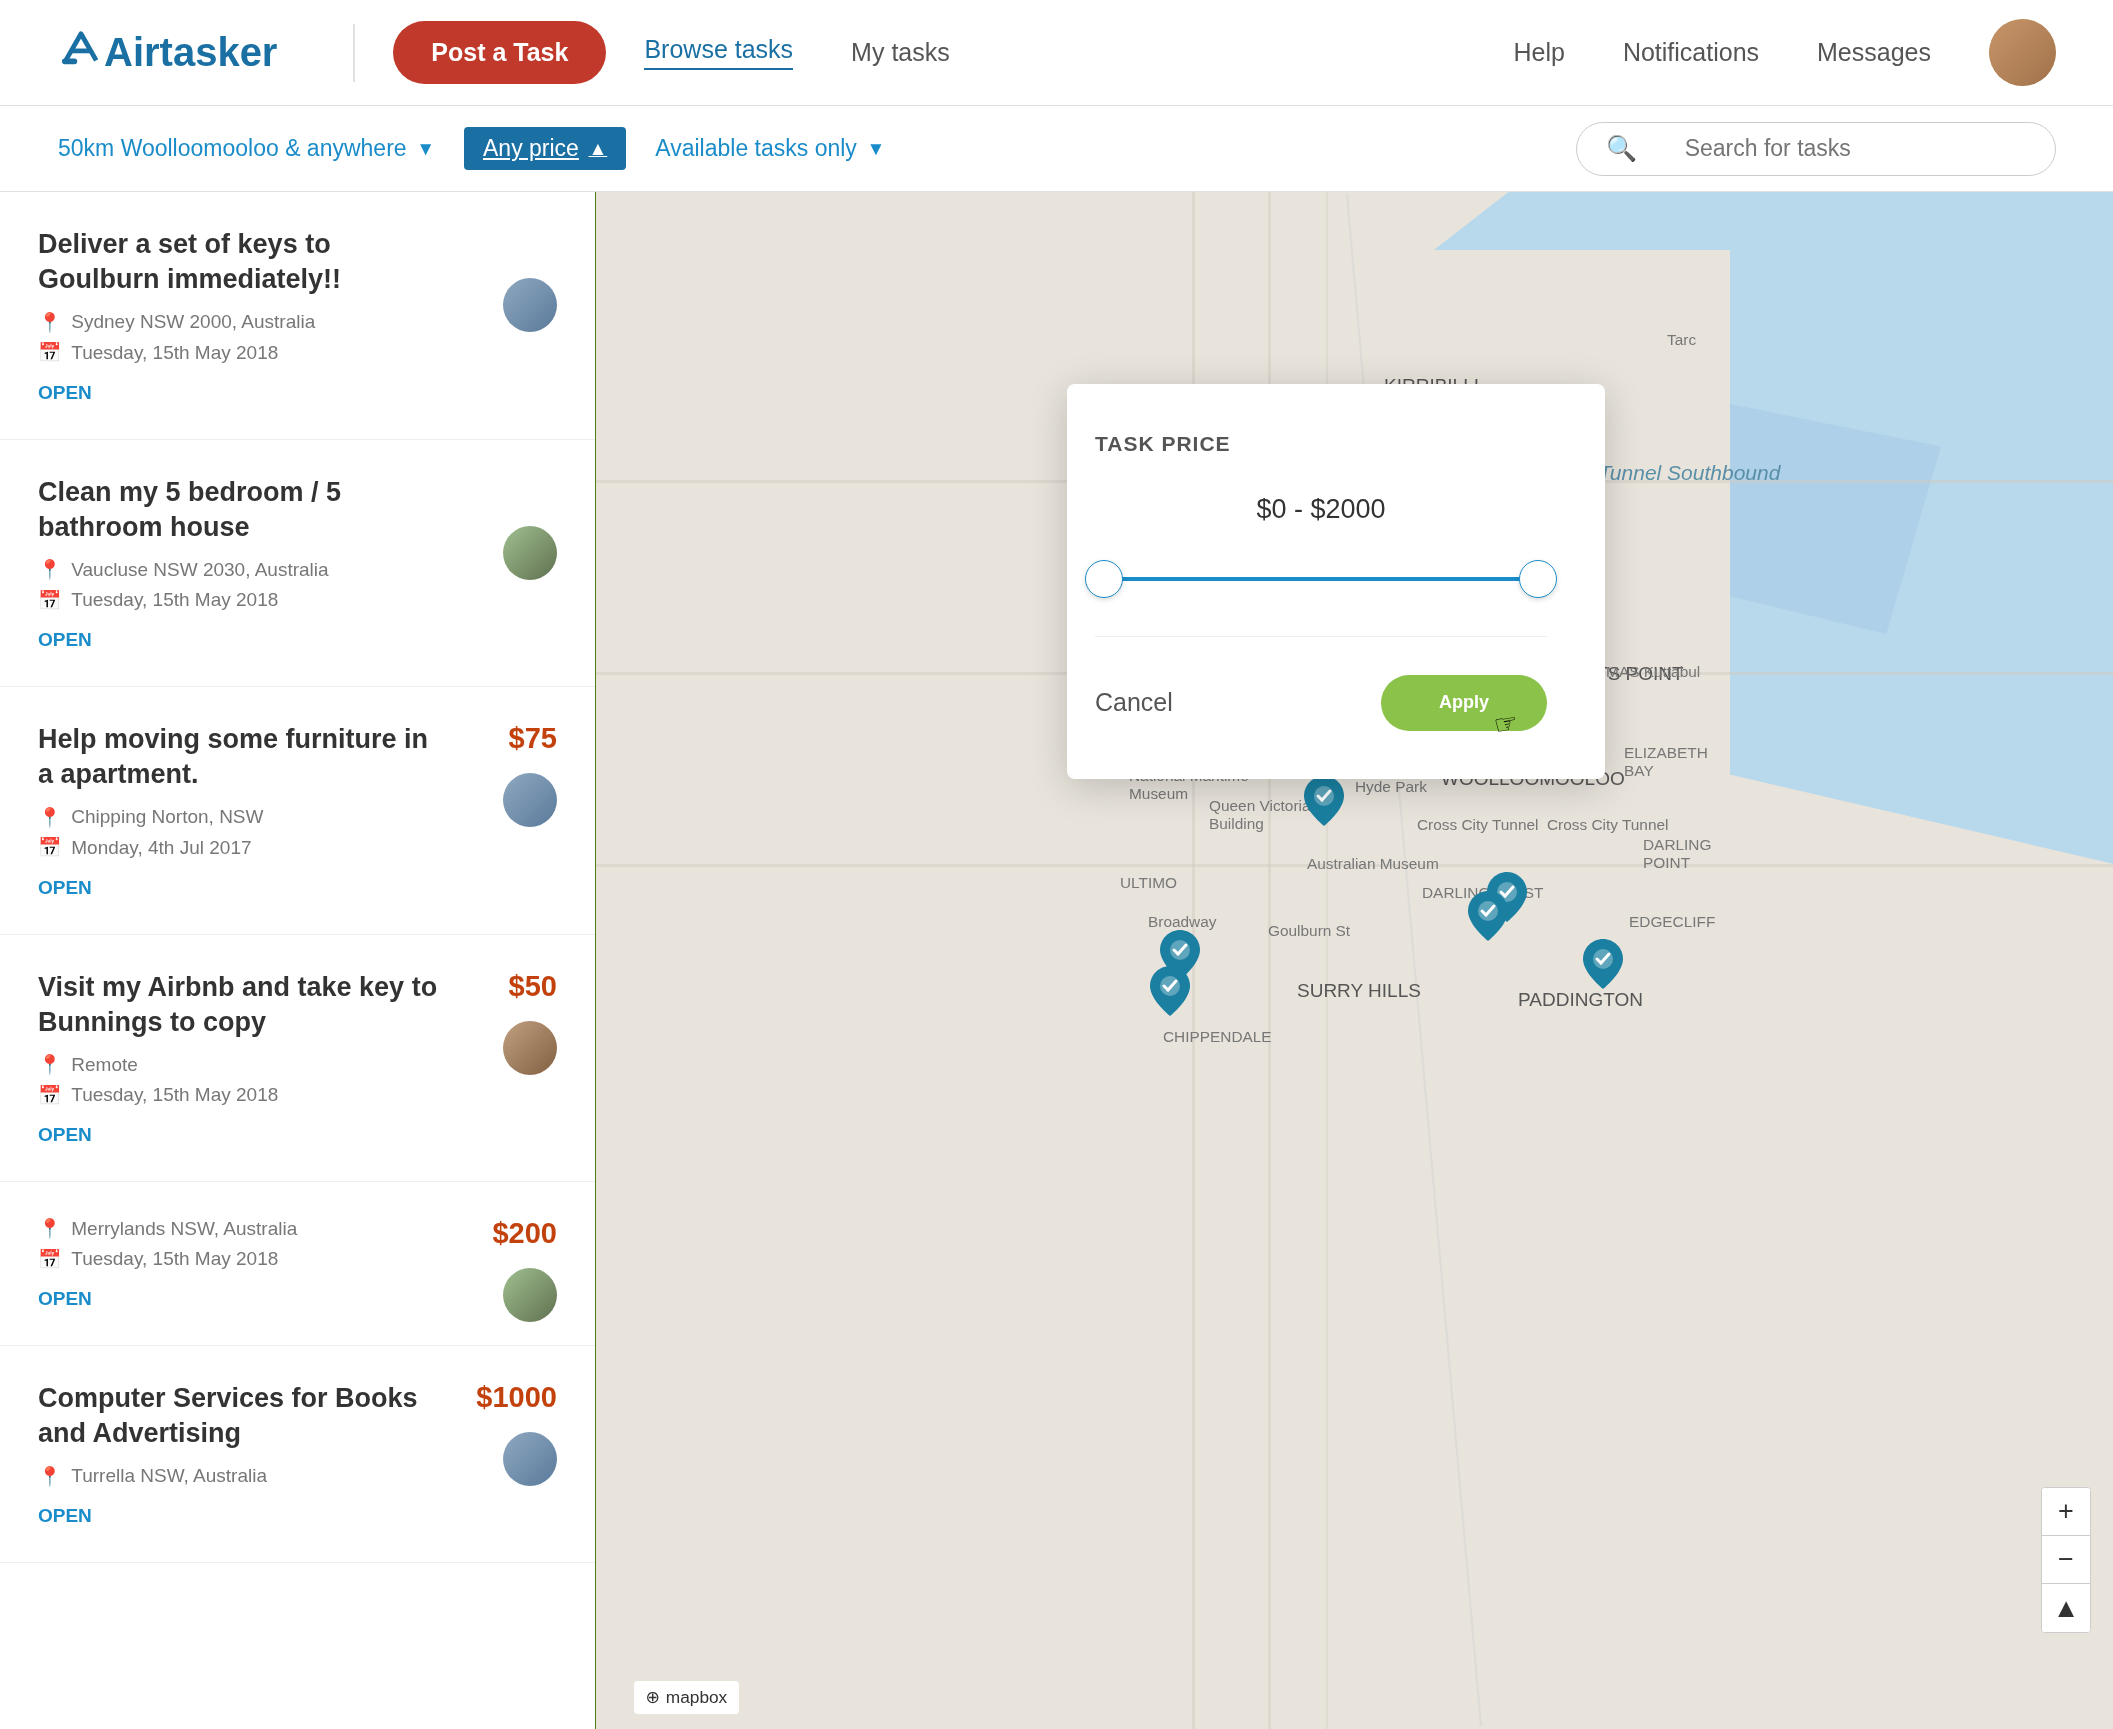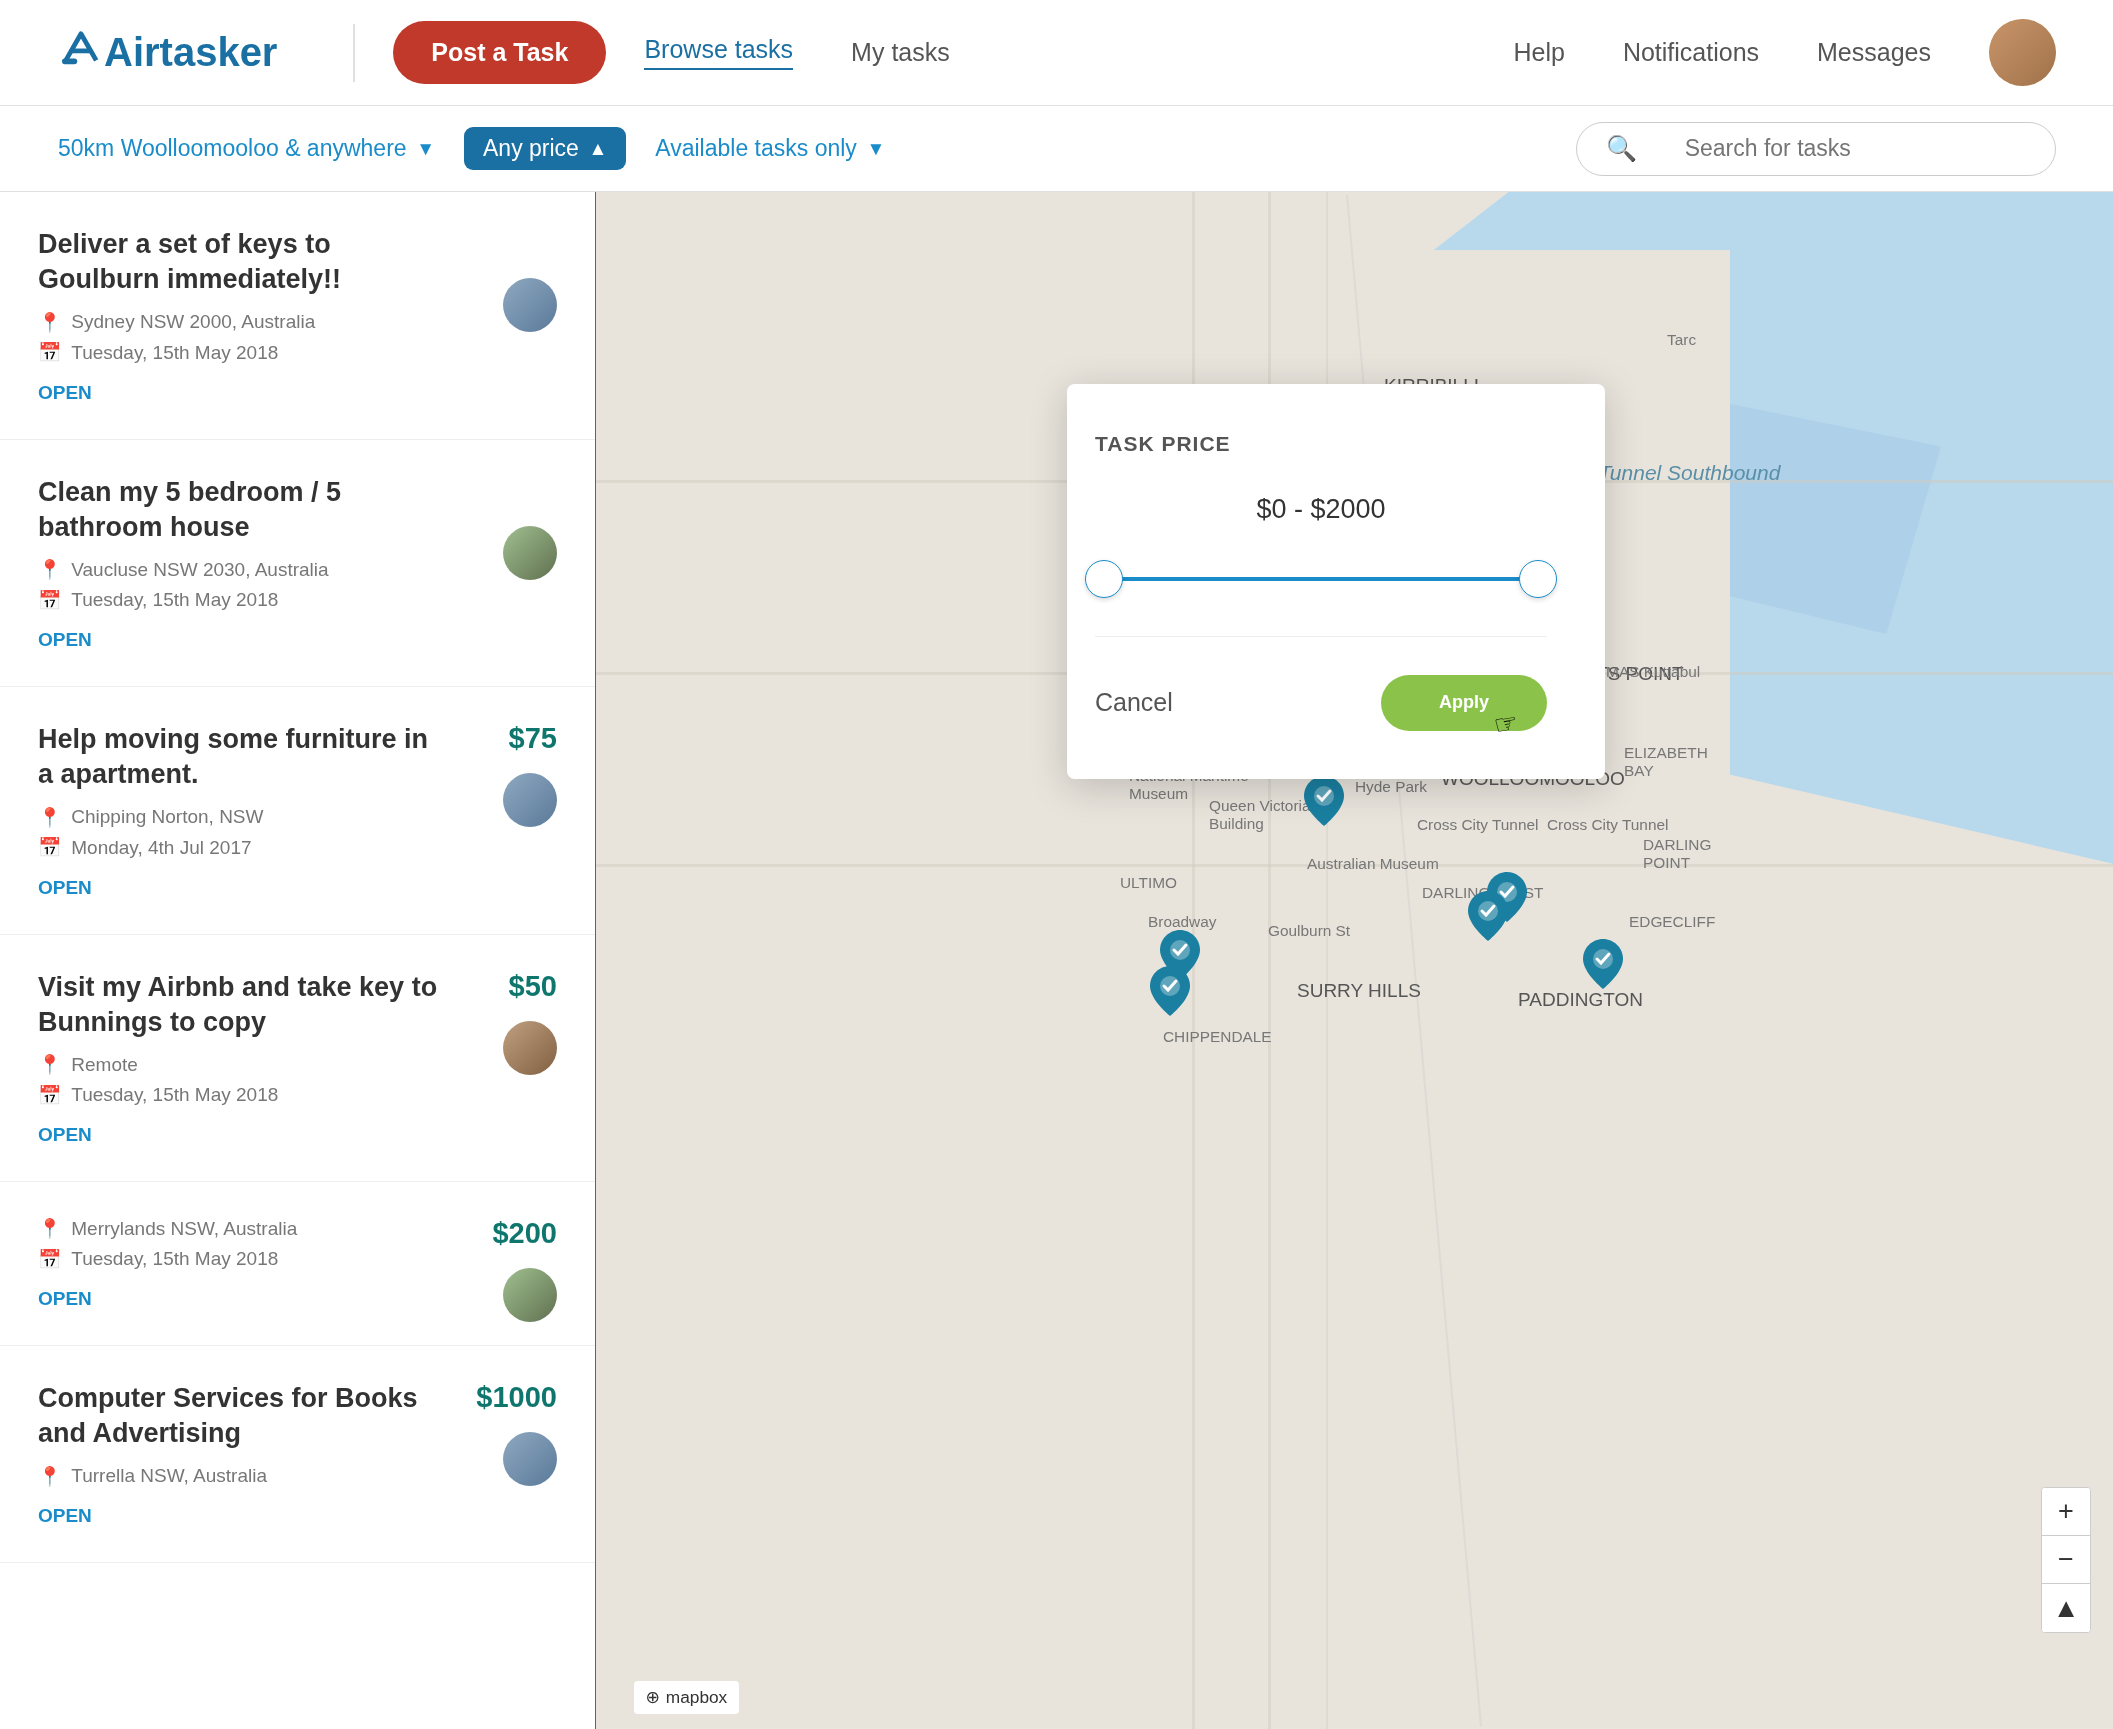--- a/index.html
+++ b/index.html
@@ -59,21 +59,21 @@
     .search-icon { color: #888; font-size: 25px; }
 
     
     .main { display: flex; height: calc(1729px - 192px); }
 
     
     .task-list { width: 596px; background: #fff; overflow-y: auto; border-right: 1px solid #4d7c0f; flex-shrink: 0; }
     .task-item { padding: 35px 38px; border-bottom: 1px solid #eee; position: relative; cursor: pointer; }
     .task-title { font-size: 27px; font-weight: 600; color: #333; margin-bottom: 13.4px; line-height: 1.3; padding-right: 115px; }
     .task-meta { display: flex; align-items: center; gap: 9.6px; color: #777; font-size: 19px; margin-bottom: 7.7px; }
-    .task-price { position: absolute; right: 38px; top: 35px; font-size: 29px; font-weight: 600; color: #0f766e; }
+    .task-price { position: absolute; right: 38px; top: 35px; font-size: 29px; font-weight: 600; color: #c2410c; }
     .task-avatar { position: absolute; right: 38px; top: 86px; width: 54px; height: 54px; border-radius: 50%; background: #c9956a; }
     .task-avatar.av1 { background: linear-gradient(135deg, #8fa8c0, #5a7a9a); }
     .task-avatar.av2 { background: linear-gradient(135deg, #a0c090, #607050); }
     .task-avatar.av3 { background: linear-gradient(135deg, #c0a080, #806040); }
     .task-status { display: inline-block; color: #1a8cca; font-size: 19px; font-weight: 600; margin-top: 9.6px; }
 
     
     .map-area { flex: 1; position: relative; background: #e8e0d8; overflow: hidden; }
 
     
@@ -185,21 +185,21 @@
       <div class="avatar-img"></div>
     </div>
   </div>
 </div>
 
 <div class="subheader">
   <button class="filter-btn">
     <span>50km Woolloomooloo &amp; anywhere</span>
     <span class="caret">▼</span>
   </button>
-  <button class="filter-btn" style="background:#1a6fa3;color:#fff;border-radius:9px;padding:7.7px 19px;">
+  <button class="filter-btn" style="background:#1a6fa3;color:#fff;border-radius:4px;padding:7.7px 19px;text-decoration:underline;">
     <span>Any price</span>
     <span class="caret">▲</span>
   </button>
   <button class="filter-btn">
     <span>Available tasks only</span>
     <span class="caret">▼</span>
   </button>
   <div class="search-box">
     <span class="search-icon">🔍</span>
     <input type="text" placeholder="Search for tasks" style="">

